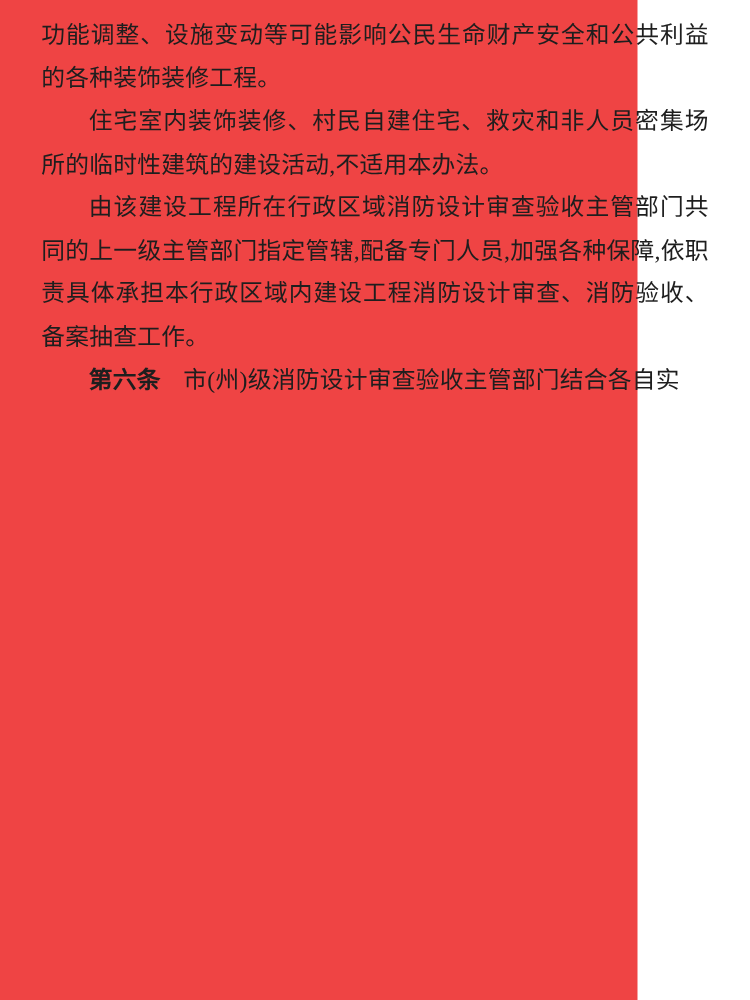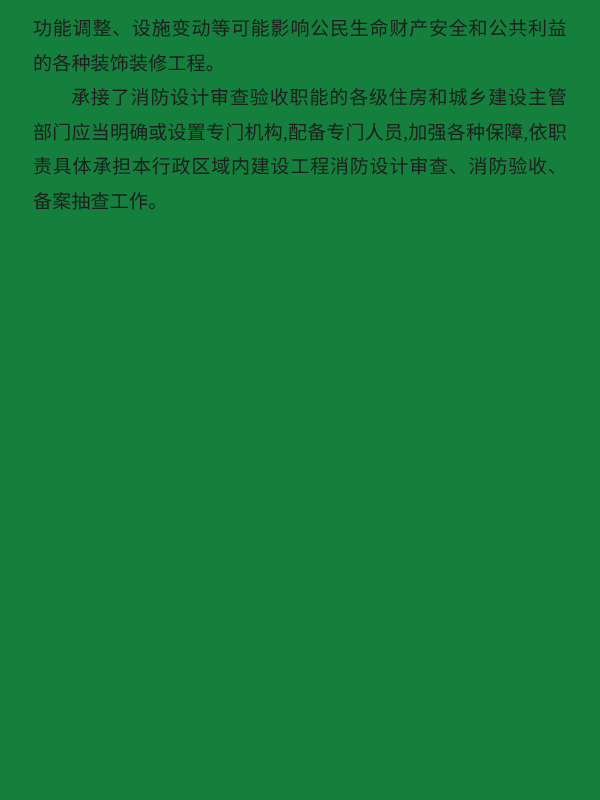--- a/index.html
+++ b/index.html
@@ -8,24 +8,24 @@
     background: #ffffff;
   }
   body {
     width: 600px;
     height: 800px;
     overflow: hidden;
     font-family: "Liberation Serif", "DejaVu Serif", serif;
   }
   .doc-page {
     box-sizing: border-box;
-    width: 600px;
+    width: 510px;
     height: 800px;
     padding: 12px 33px 0 33px;
-    background: #15803d;
+    background: #ef4444;
   }
   .doc-body {
     width: 534px;
     color: #1e1e1e;
     font-size: 19px;
     line-height: 34.5px;
     text-align: justify;
     text-justify: inter-character;
     letter-spacing: 0.2px;
   }
@@ -43,22 +43,26 @@
   }
 </style>
 </head>
 <body>
 
 <div class="doc-page">
   <div class="doc-body">
 
     <p class="para continuation">功能调整、设施变动等可能影响公民生命财产安全和公共利益的各种装饰装修工程。</p>
 
+    <p class="para">住宅室内装饰装修、村民自建住宅、救灾和非人员密集场所的临时性建筑的建设活动,不适用本办法。</p>
 
 
 
 
-    <p class="para">承接了消防设计审查验收职能的各级住房和城乡建设主管部门应当明确或设置专门机构,配备专门人员,加强各种保障,依职责具体承担本行政区域内建设工程消防设计审查、消防验收、备案抽查工作。</p>
+    <p class="para">由该建设工程所在行政区域消防设计审查验收主管部门共同的上一级主管部门指定管辖,配备专门人员,加强各种保障,依职责具体承担本行政区域内建设工程消防设计审查、消防验收、备案抽查工作。</p>
 
 
+    <p class="para">
+      <span class="article-label">第六条</span><span>市(州)级消防设计审查验收主管部门结合各自实</span>
+    </p>
 
   </div>
 </div>
 
 </body></html>

